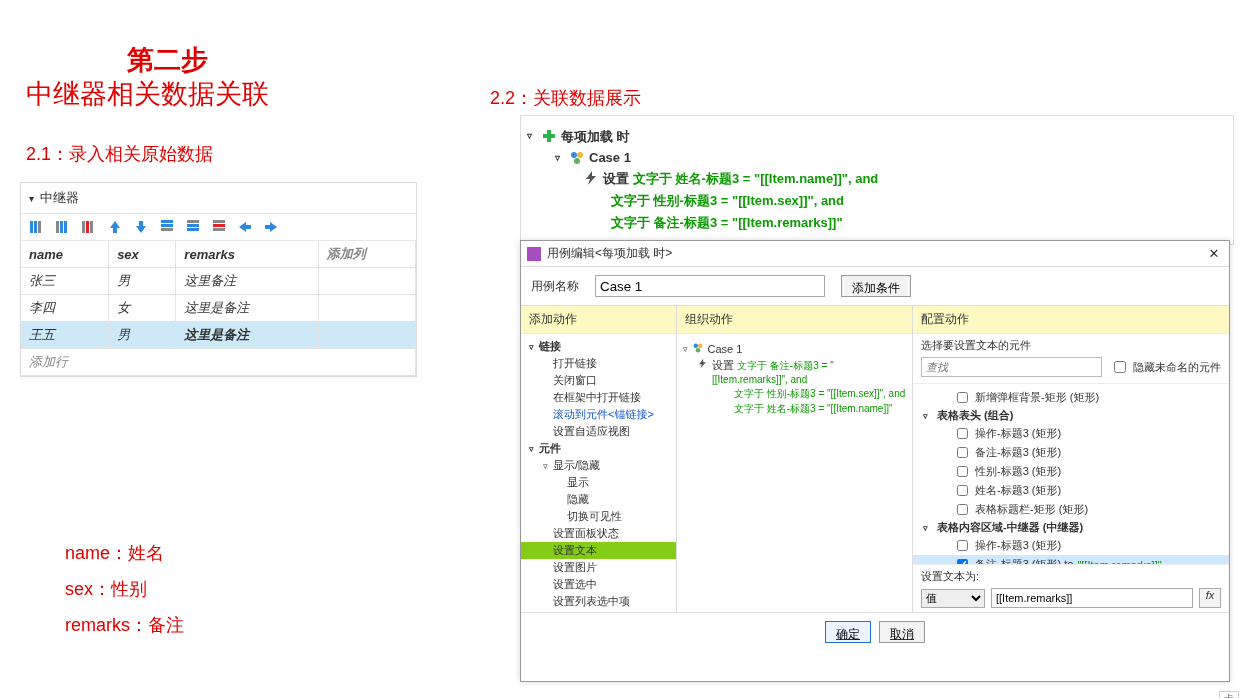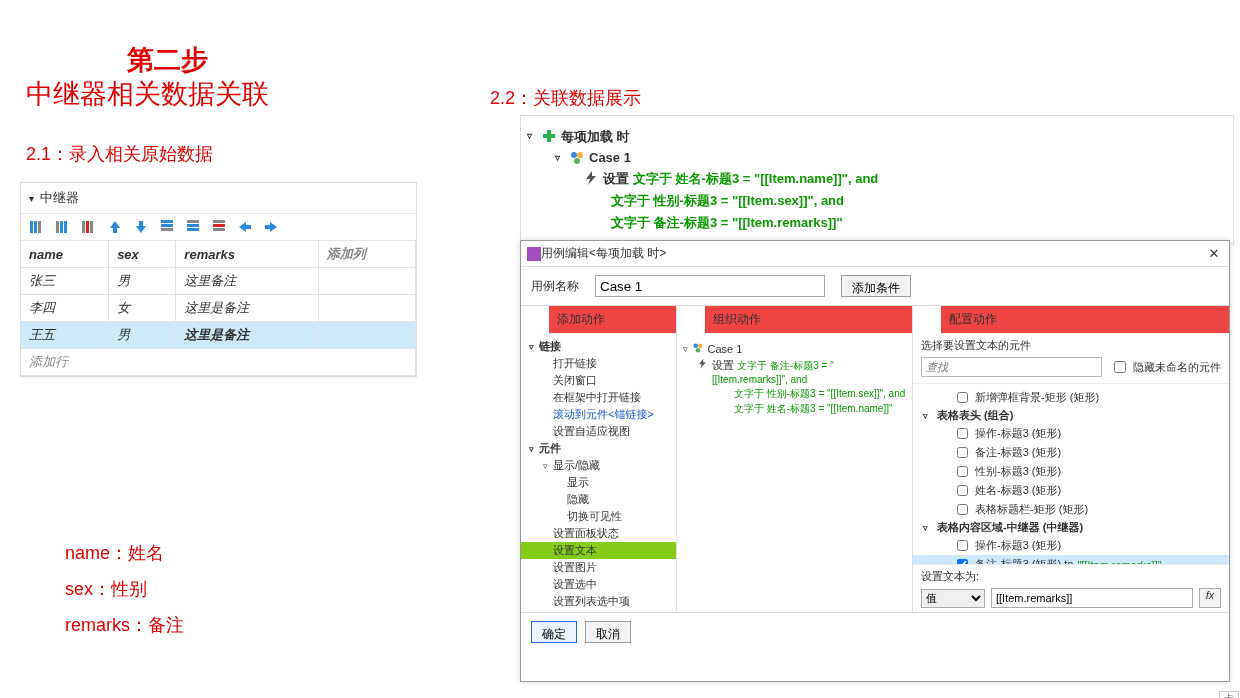--- a/index.html
+++ b/index.html
@@ -34,32 +34,32 @@
   .tree-row .tri { width:10px; color:#333; font-size:10px; margin-top:2px;}
   .tree-row .ic { width:16px; height:16px; display:inline-block; }
   .tree-row.sub1 { padding-left: 28px; }
   .tree-row.sub2 { padding-left: 56px; }
   .tree-row.sub3 { padding-left: 84px; font-weight:400; }
   .green { color: #0b9a00; font-weight:700; }
 
   
   .dialog { position:absolute; left:520px; top:240px; width:708px; height:440px; border:1px solid #999; background:#fff; box-shadow: 0 0 6px rgba(0,0,0,0.15);}
   .dlg-titlebar { display:flex; align-items:center; justify-content:space-between; padding:4px 6px; border-bottom:1px solid #ddd; }
-  .dlg-titlebar .left { display:flex; align-items:center; gap:0; font-size:12px; }
+  .dlg-titlebar .left { display:flex; align-items:center; gap:6px; font-size:12px; }
   .dlg-badge { width:14px; height:14px; background:#a64dbf; }
   .dlg-close { width:18px; text-align:center; cursor:pointer; font-size:13px;}
   .dlg-row-name { display:flex; align-items:center; gap:16px; padding:8px 10px; }
   .dlg-row-name input.case { width:220px; height:20px; border:1px solid #aaa; padding:0 4px; }
   .dlg-btn { height:22px; padding:4px 10px; border:1px solid #999; background:#f3f3f3; font-size:12px; cursor:pointer;}
   .dlg-cols { display:flex; border-top:1px solid #ddd; border-bottom:1px solid #ddd; height: 306px; }
   .dlg-col { border-right:1px solid #ddd; display:flex; flex-direction:column; overflow:hidden; }
   .dlg-col.c1 { width:155px; }
   .dlg-col.c2 { width:235px; }
   .dlg-col.c3 { flex:1; border-right:none; }
-  .dlg-col-head { padding:5px 8px; font-size:12px; border-bottom:1px solid #eee; background:#ef4444;margin-left:28px; }
+  .dlg-col-head { padding:5px 8px; font-size:12px; border-bottom:1px solid #eee; background:#fef9c3; }
   .dlg-col-body { flex:1; overflow:auto; padding:4px 0; font-size:11px; }
   .act-tree .node { padding:1px 0 1px 8px; white-space:nowrap; }
   .act-tree .tri { display:inline-block; width:10px; font-size:9px; color:#333;}
   .act-tree .lbl { color:#333; }
   .act-tree .lvl1 { padding-left: 8px; font-weight:600;}
   .act-tree .lvl2 { padding-left: 22px; }
   .act-tree .lvl3 { padding-left: 36px; }
   .act-tree .blue { color:#1156cc; }
   .act-tree .sel { background:#84cc16; }
   .c2-case { padding:4px 6px; }
@@ -78,21 +78,21 @@
   .cfg-row input[type=checkbox] { width:11px; height:11px; }
   .cfg-row.lvl1 { padding-left: 10px; font-weight:600; }
   .cfg-row.lvl2 { padding-left: 26px; }
   .cfg-row.sel { background:#cfe8ff; }
   .cfg-row .gr { color:#0b9a00; }
   .cfg-foot { border-top:1px solid #eee; padding:4px 8px; font-size:11px; }
   .cfg-foot .row { display:flex; align-items:center; gap:6px; margin-top:4px;}
   .cfg-foot select { border:1px solid #aaa; height:19px; font-size:11px; width:64px;}
   .cfg-foot input.expr { flex:1; height:18px; border:1px solid #aaa; font-size:11px; padding:0 4px;}
   .cfg-foot .fx { width:20px; height:18px; border:1px solid #aaa; text-align:center; font-style:italic; background:#f3f3f3; cursor:pointer;}
-  .dlg-buttons { display:flex; justify-content:flex-start; gap:8px; padding:8px 10px; }
+  .dlg-buttons { display:flex; justify-content:center; gap:8px; padding:8px 10px;text-decoration:underline; }
   .dlg-buttons .ok { border-color:#1e6fd6; background:#eaf3ff; }
 
   .floater { position:absolute; right:-10px; top:450px; width:18px; border:1px solid #ccc; background:#fff; font-size:10px; text-align:center; line-height:14px; color:#666;}
 </style>
 </head>
 <body>
 
 <div class="page">
   <div class="red step-title">第二步</div>
   <div class="red step-sub">中继器相关数据关联</div>

